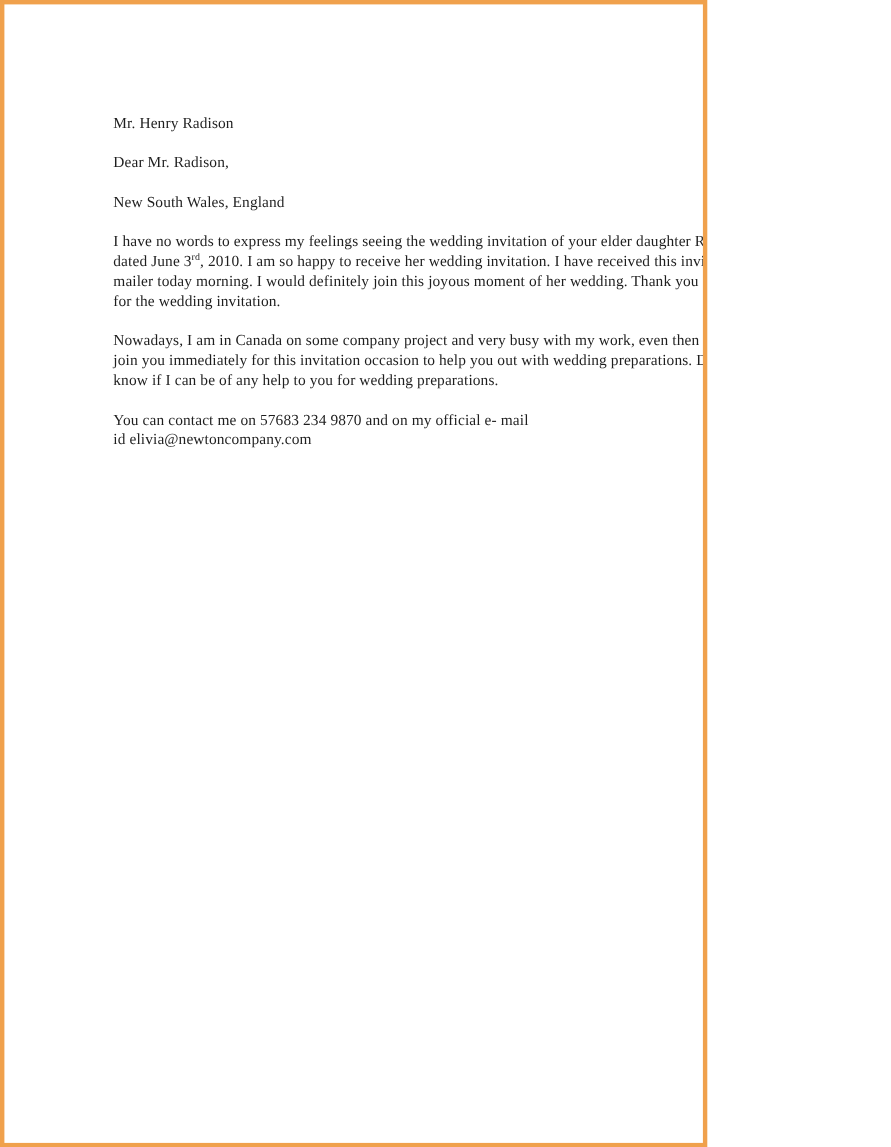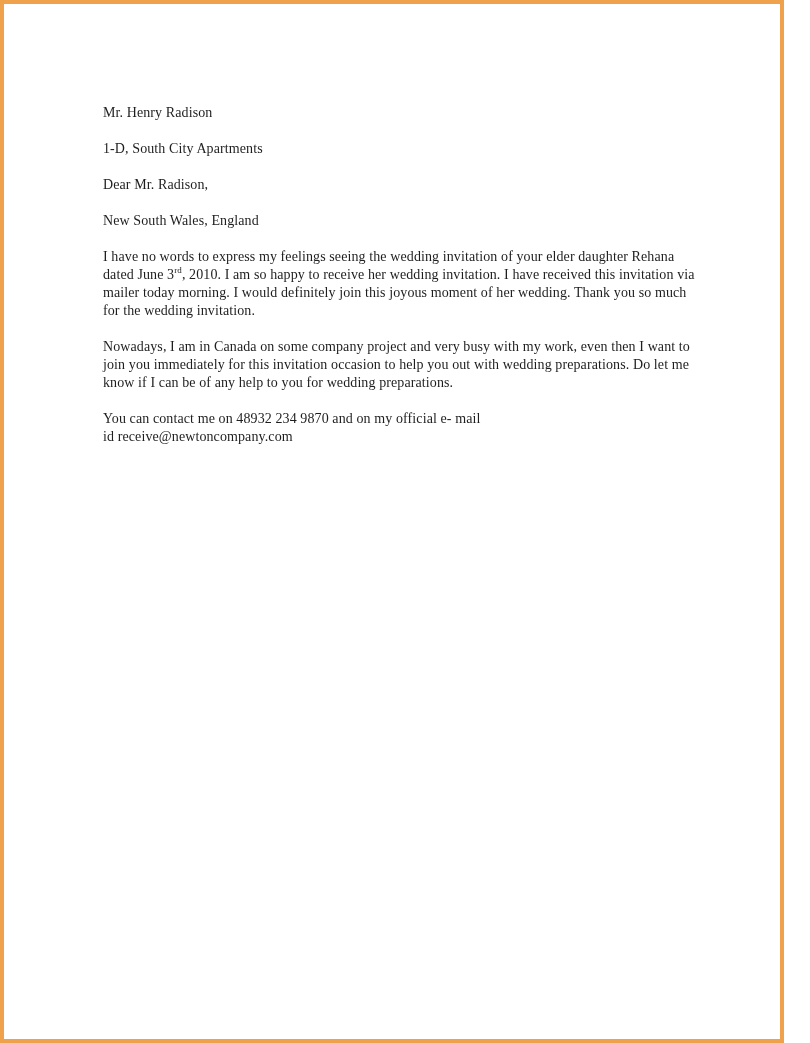--- a/index.html
+++ b/index.html
@@ -1,21 +1,21 @@
 <!DOCTYPE html>
 <html><head>
 <meta charset="utf-8">
 <style>
   html, body {
     margin: 0;
     padding: 0;
     background: #ffffff;
   }
   .page {
-    width: 784px;
+    width: 643px;
     height: 1043px;
     box-sizing: border-box;
     border: 4px solid #f0a14c;
     background: #ffffff;
     overflow: hidden;
     font-family: "Liberation Serif", "DejaVu Serif", serif;
     color: #1e1e1e;
   }
   .letter {
     padding: 100px 105px 0 99px;
@@ -40,29 +40,28 @@
   }
 </style>
 </head>
 <body>
 
 <div class="page" style="border-color: rgb(240, 161, 76); color: rgb(30, 30, 30); background: rgb(255, 255, 255);">
   <div class="letter">
 
     <p class="header-line">Mr. Henry Radison</p>
 
-    <p class="header-line">1-D, South City Apartments</p>
 
     <p class="header-line">Dear Mr. Radison,</p>
 
     <p class="header-line">New South Wales, England</p>
 
     <p><span>I have no words to express my feelings seeing the wedding invitation of your elder daughter Rehana dated June 3</span><sup>rd</sup><span>, 2010. I am so happy to receive her wedding invitation. I have received this invitation via mailer today morning.  I would definitely join this joyous moment of her wedding. Thank you so much for the wedding invitation.</span></p>
 
     <p>Nowadays, I am in Canada on some company project and very busy with my work, even then I want to join you immediately for this invitation occasion to help you out with wedding preparations. Do let me know if I can be of any help to you for wedding preparations.</p>
 
-    <p><span>You can contact me on 48932 234 9870 and on my official e- mail</span><br><span>id receive@newtoncompany.com</span></p>
+    <p><span>You can contact me on 57683 234 9870 and on my official e- mail</span><br><span>id elivia@newtoncompany.com</span></p>
 
 
 
 
   </div>
 </div>
 
 </body></html>

